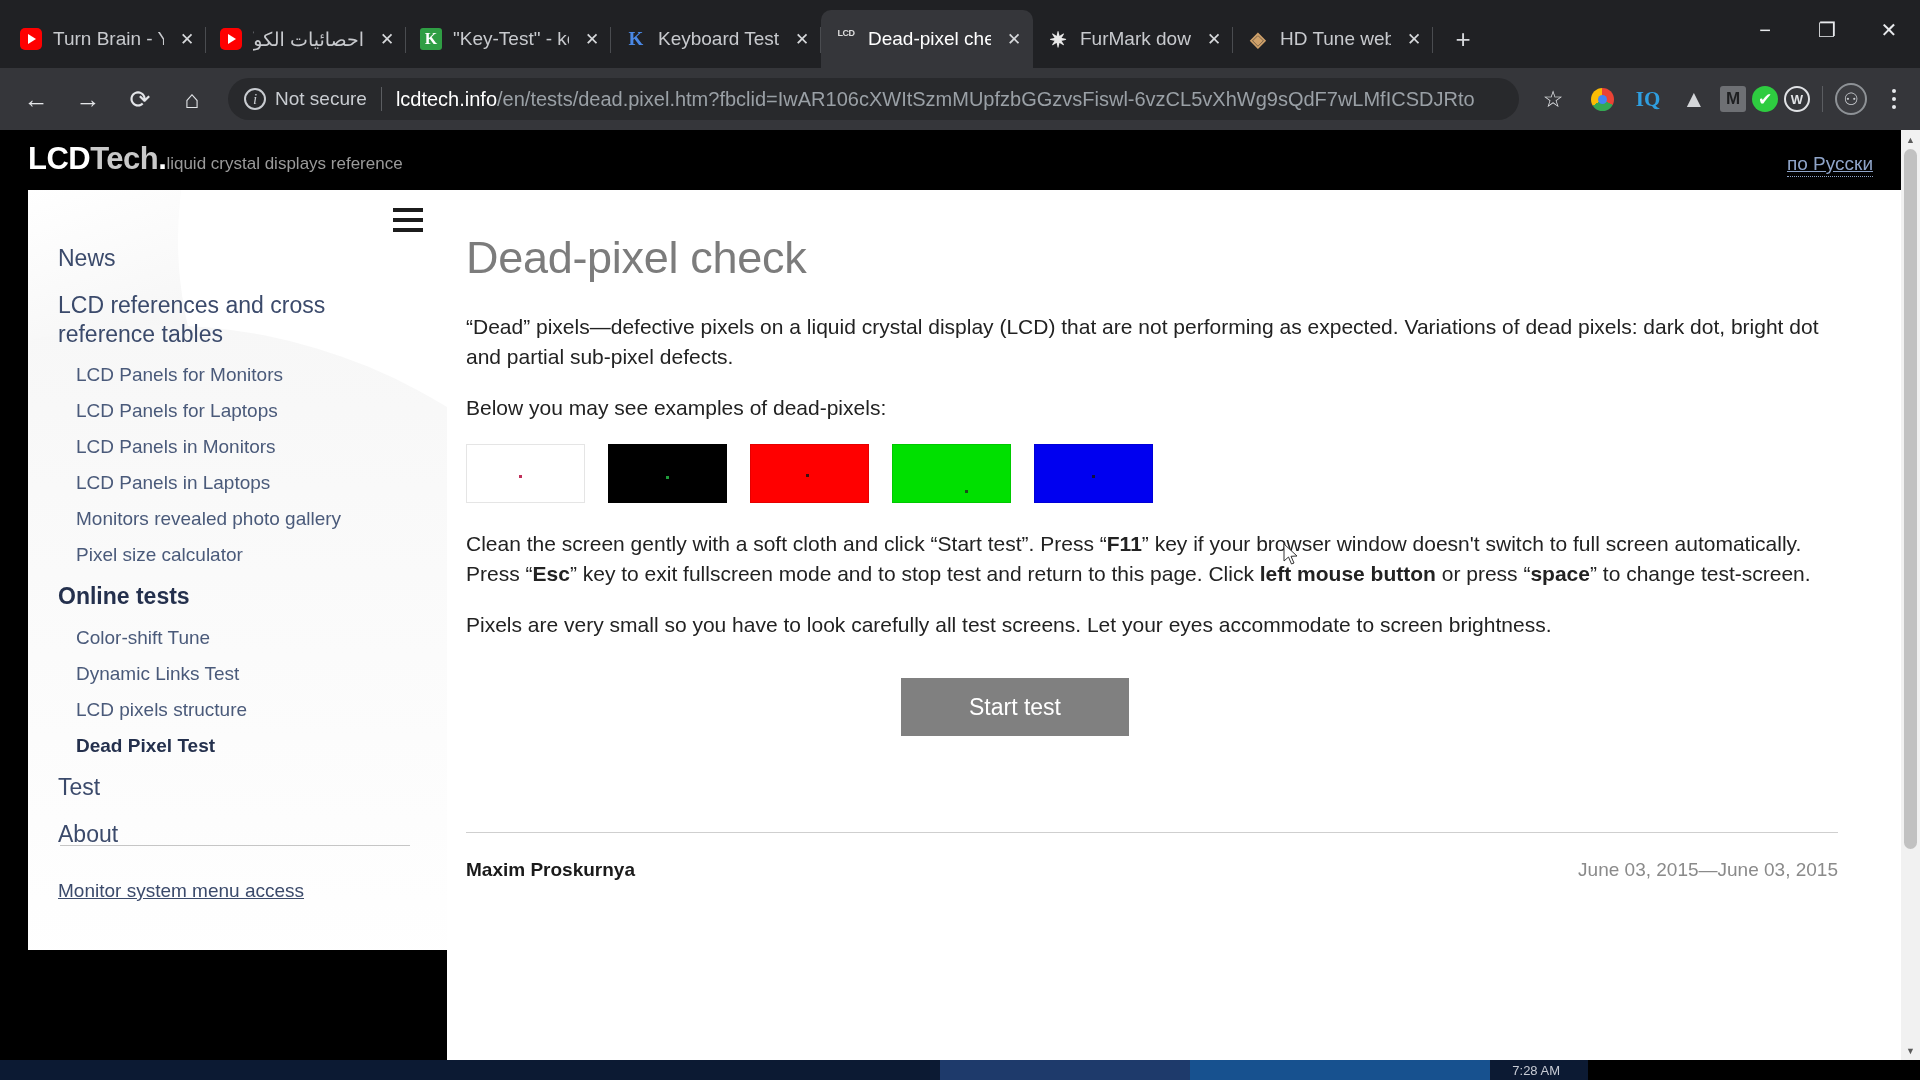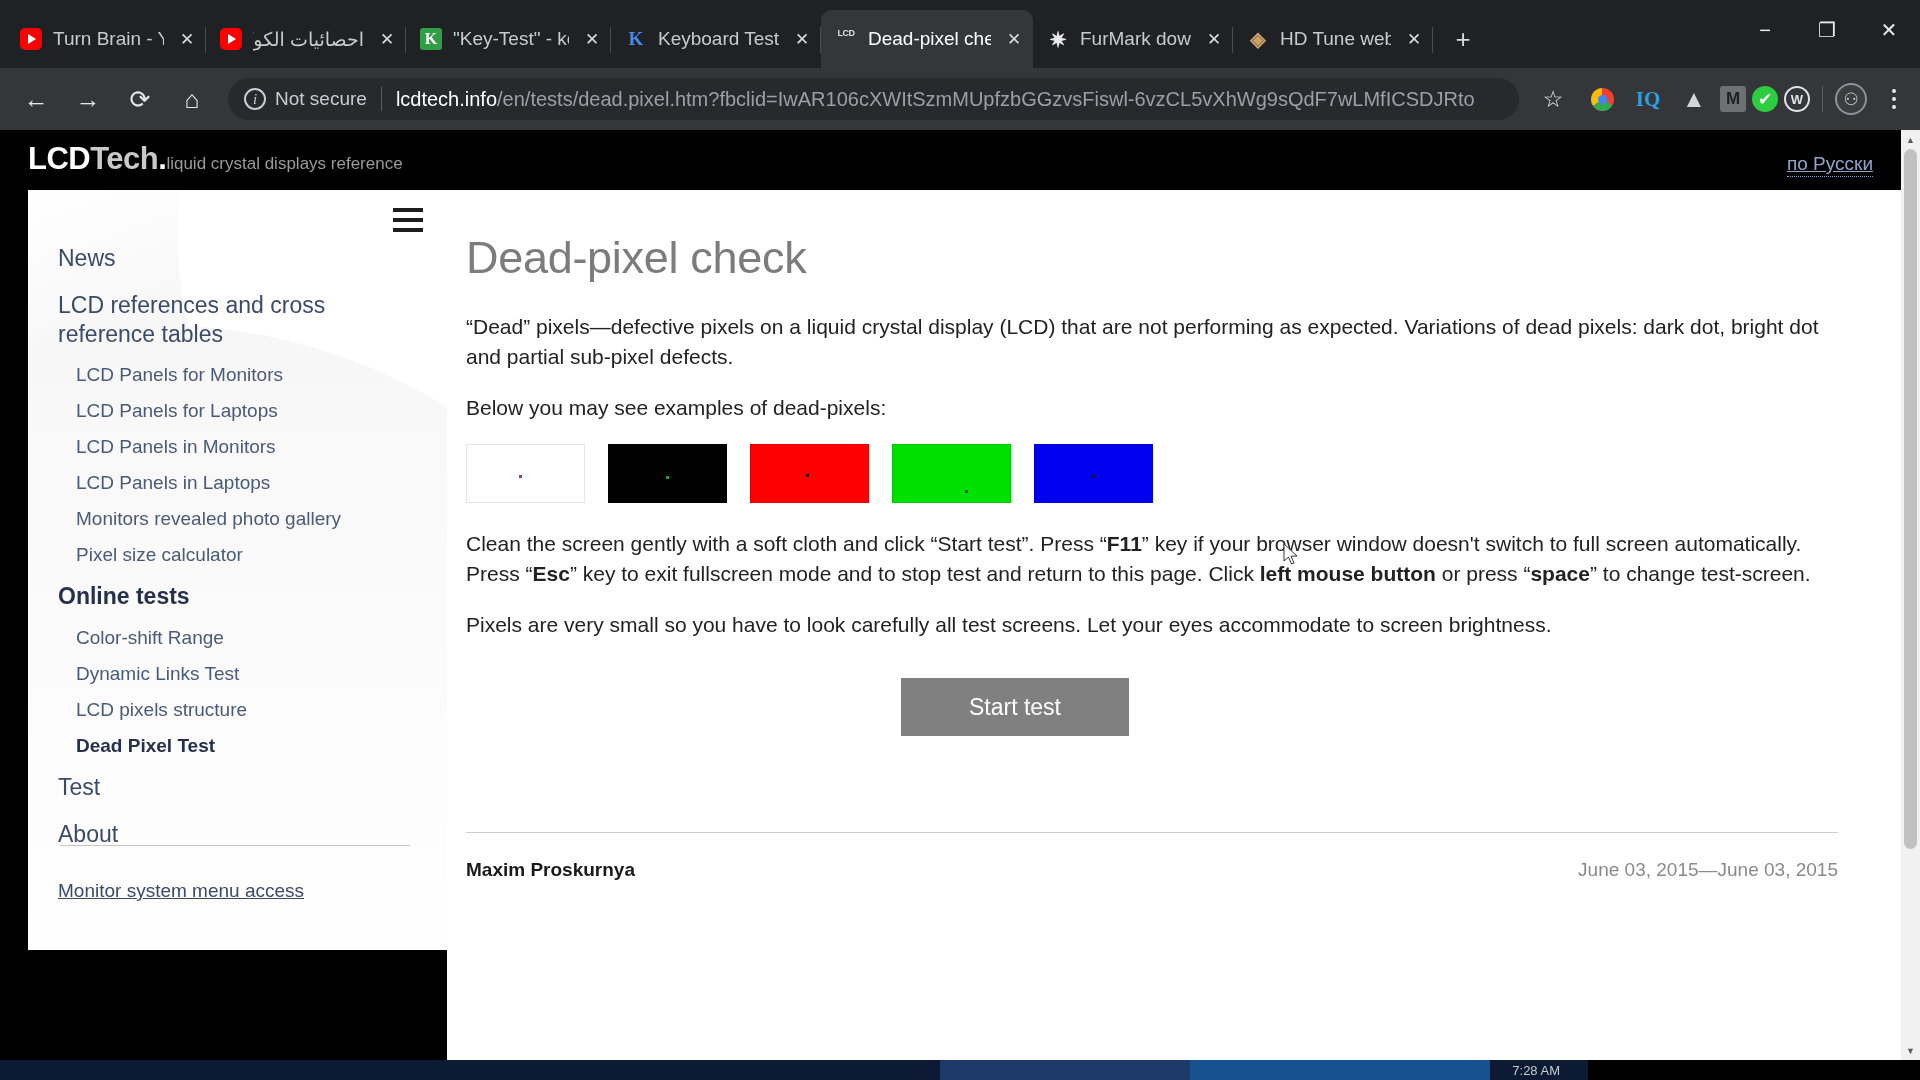--- a/index.html
+++ b/index.html
@@ -457,21 +457,21 @@
         <div id="sidenav">
           <div class="nav-top">News</div>
           <div class="nav-top">LCD references and cross reference tables</div>
           <div class="nav-sub">LCD Panels for Monitors</div>
           <div class="nav-sub">LCD Panels for Laptops</div>
           <div class="nav-sub">LCD Panels in Monitors</div>
           <div class="nav-sub">LCD Panels in Laptops</div>
           <div class="nav-sub">Monitors revealed photo gallery</div>
           <div class="nav-sub">Pixel size calculator</div>
           <div class="nav-top bold">Online tests</div>
-          <div class="nav-sub">Color-shift Range</div>
+          <div class="nav-sub">Color-shift Tune</div>
           <div class="nav-sub">Dynamic Links Test</div>
           <div class="nav-sub">LCD pixels structure</div>
           <div class="nav-sub bold">Dead Pixel Test</div>
           <div class="nav-top">Test</div>
           <div class="nav-top">About</div>
         </div>
         <div id="sidedivider"></div>
         <a id="monitoraccess" href="#">Monitor system menu access</a>
       </div>
 

